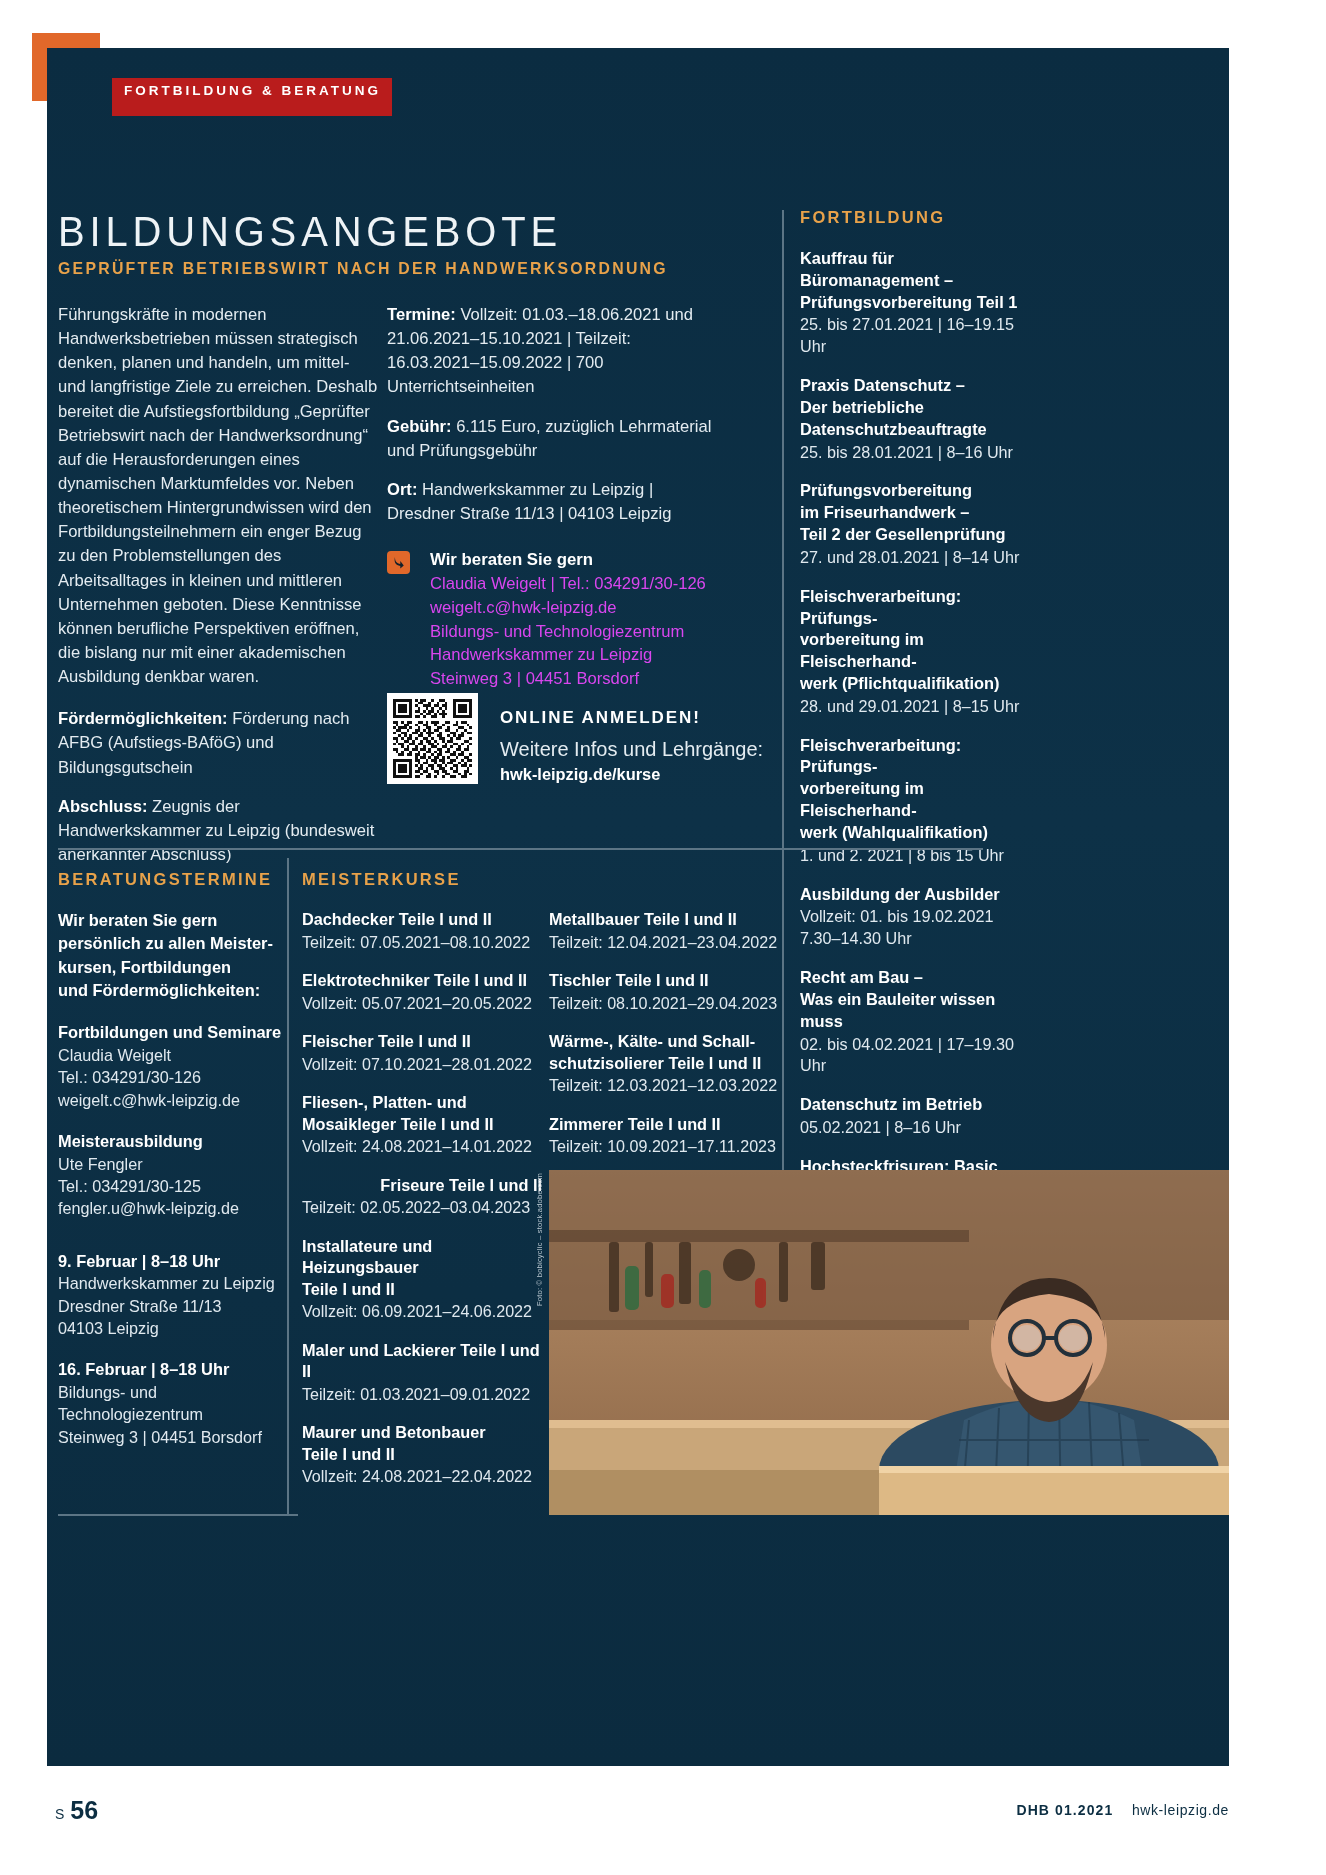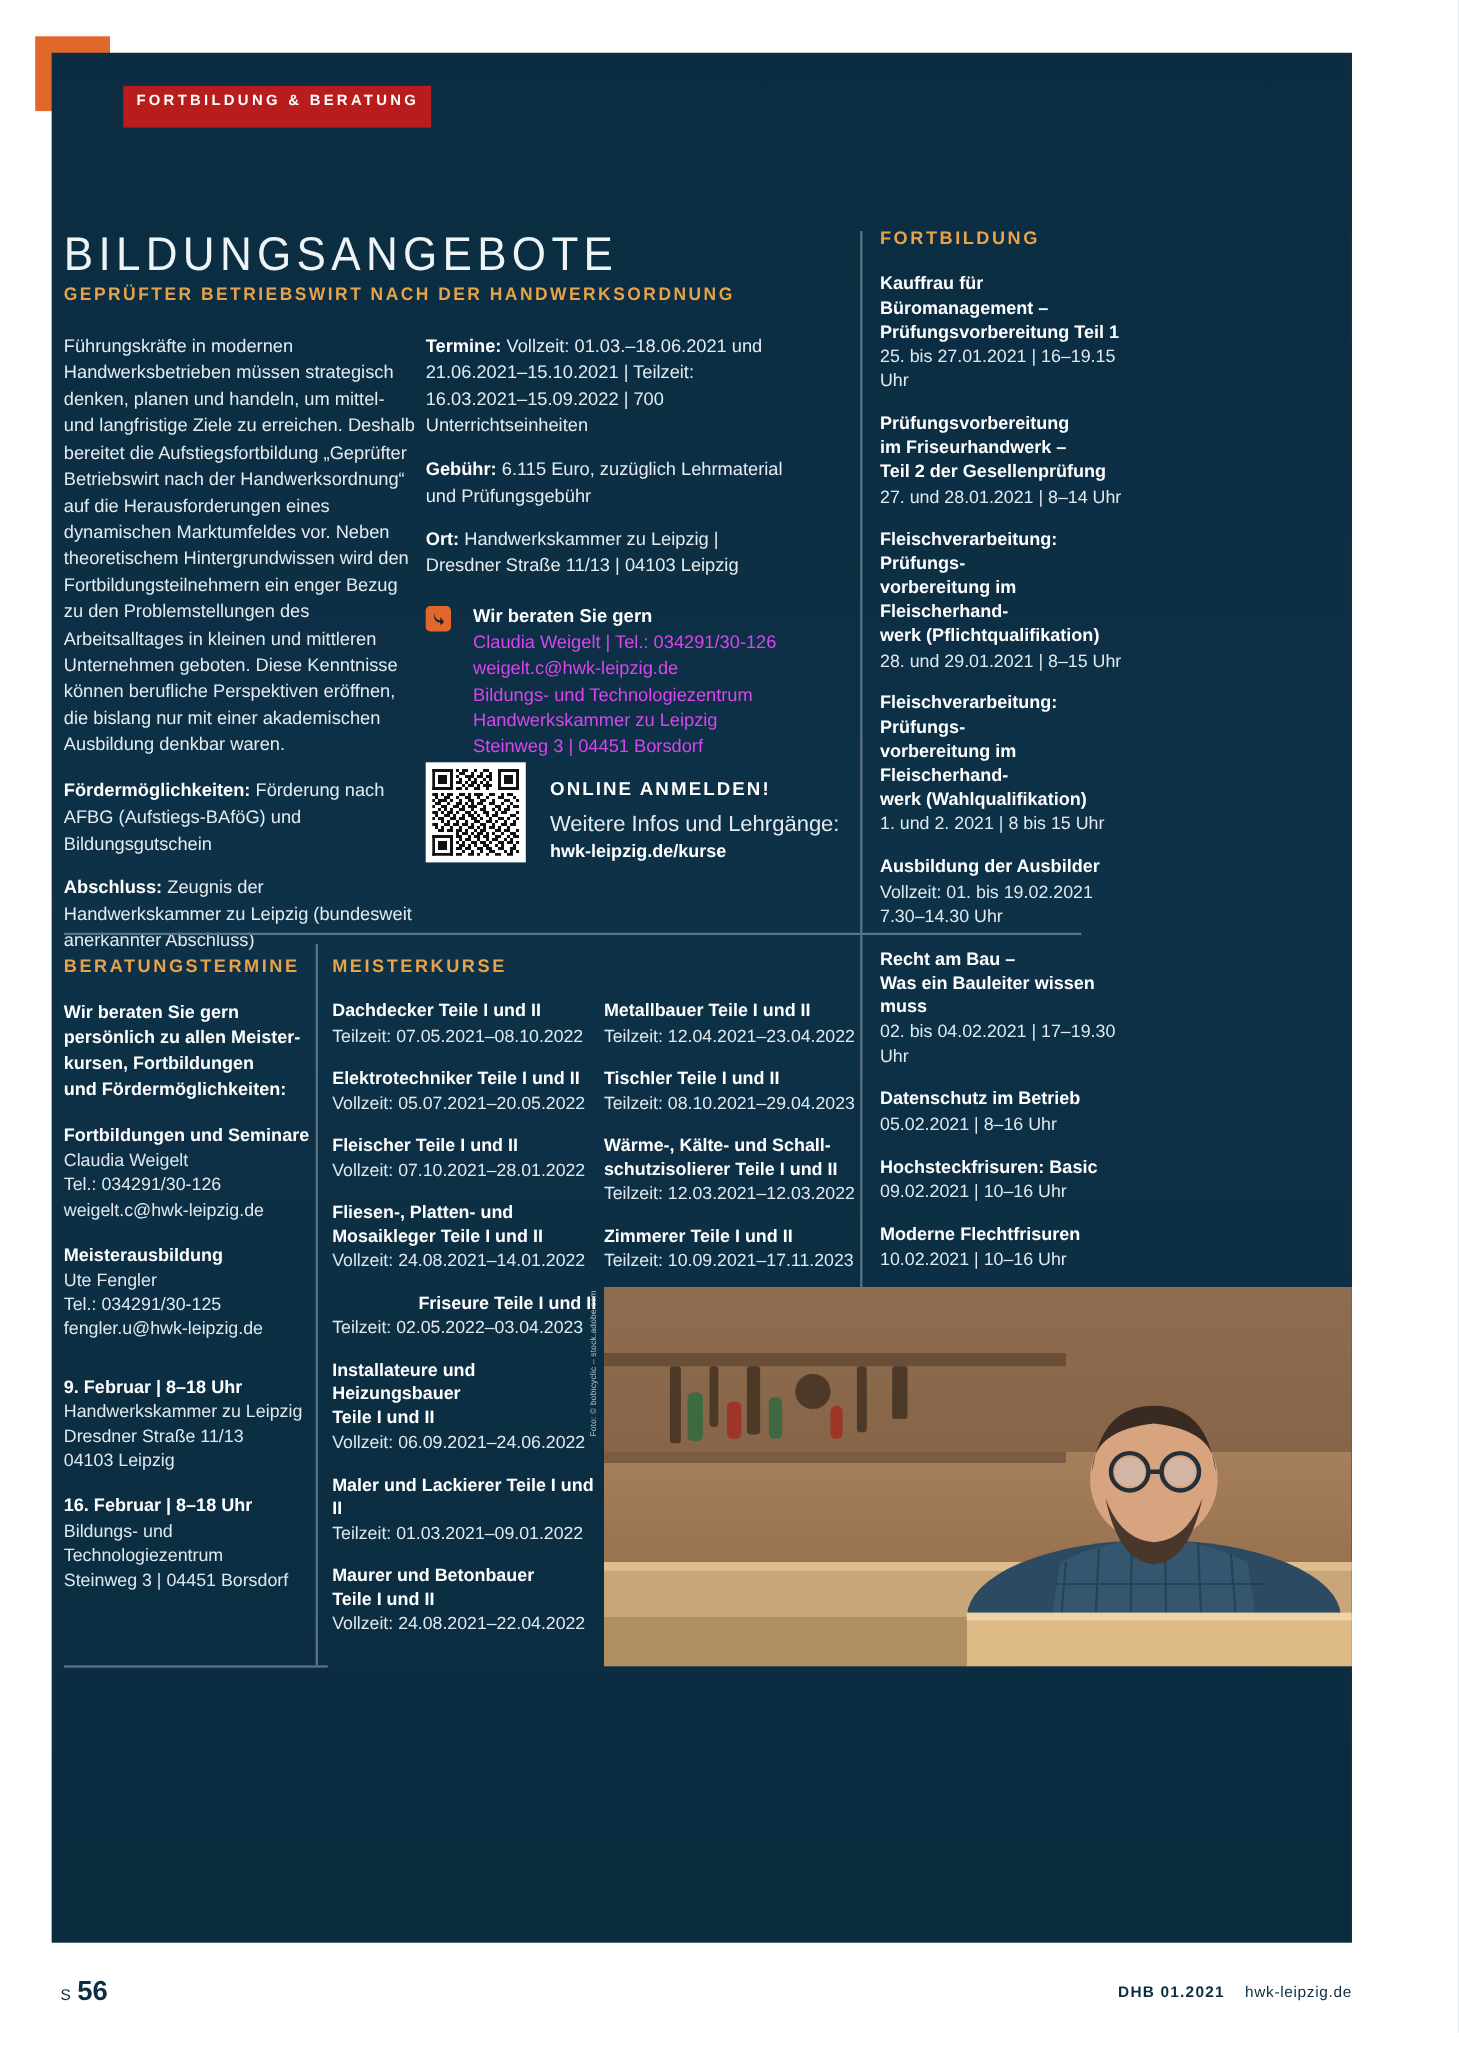--- a/index.html
+++ b/index.html
@@ -443,20 +443,26 @@
       <div class="rail-divider"></div>
       <div class="rail">
         <div class="rail-title">FORTBILDUNG</div>
         <div id="rail-items">
             <div class="rail-item">
               <div class="ri-name" style="white-space: pre-line;">Kauffrau für Büromanagement –
 Prüfungsvorbereitung Teil 1</div>
               <div class="ri-date" style="white-space: pre-line;">25. bis 27.01.2021 | 16–19.15 Uhr</div>
             </div>
             <div class="rail-item">
+              <div class="ri-name" style="white-space: pre-line;">Praxis Datenschutz –
+Der betriebliche
+Datenschutzbeauftragte</div>
+              <div class="ri-date" style="white-space: pre-line;">25. bis 28.01.2021 | 8–16 Uhr</div>
+            </div>
+            <div class="rail-item">
               <div class="ri-name" style="white-space: pre-line;">Prüfungsvorbereitung
 im Friseurhandwerk –
 Teil 2 der Gesellenprüfung</div>
               <div class="ri-date" style="white-space: pre-line;">27. und 28.01.2021 | 8–14 Uhr</div>
             </div>
             <div class="rail-item">
               <div class="ri-name" style="white-space: pre-line;">Fleischverarbeitung: Prüfungs-
 vorbereitung im Fleischerhand-
 werk (Pflichtqualifikation)</div>
               <div class="ri-date" style="white-space: pre-line;">28. und 29.01.2021 | 8–15 Uhr</div>

